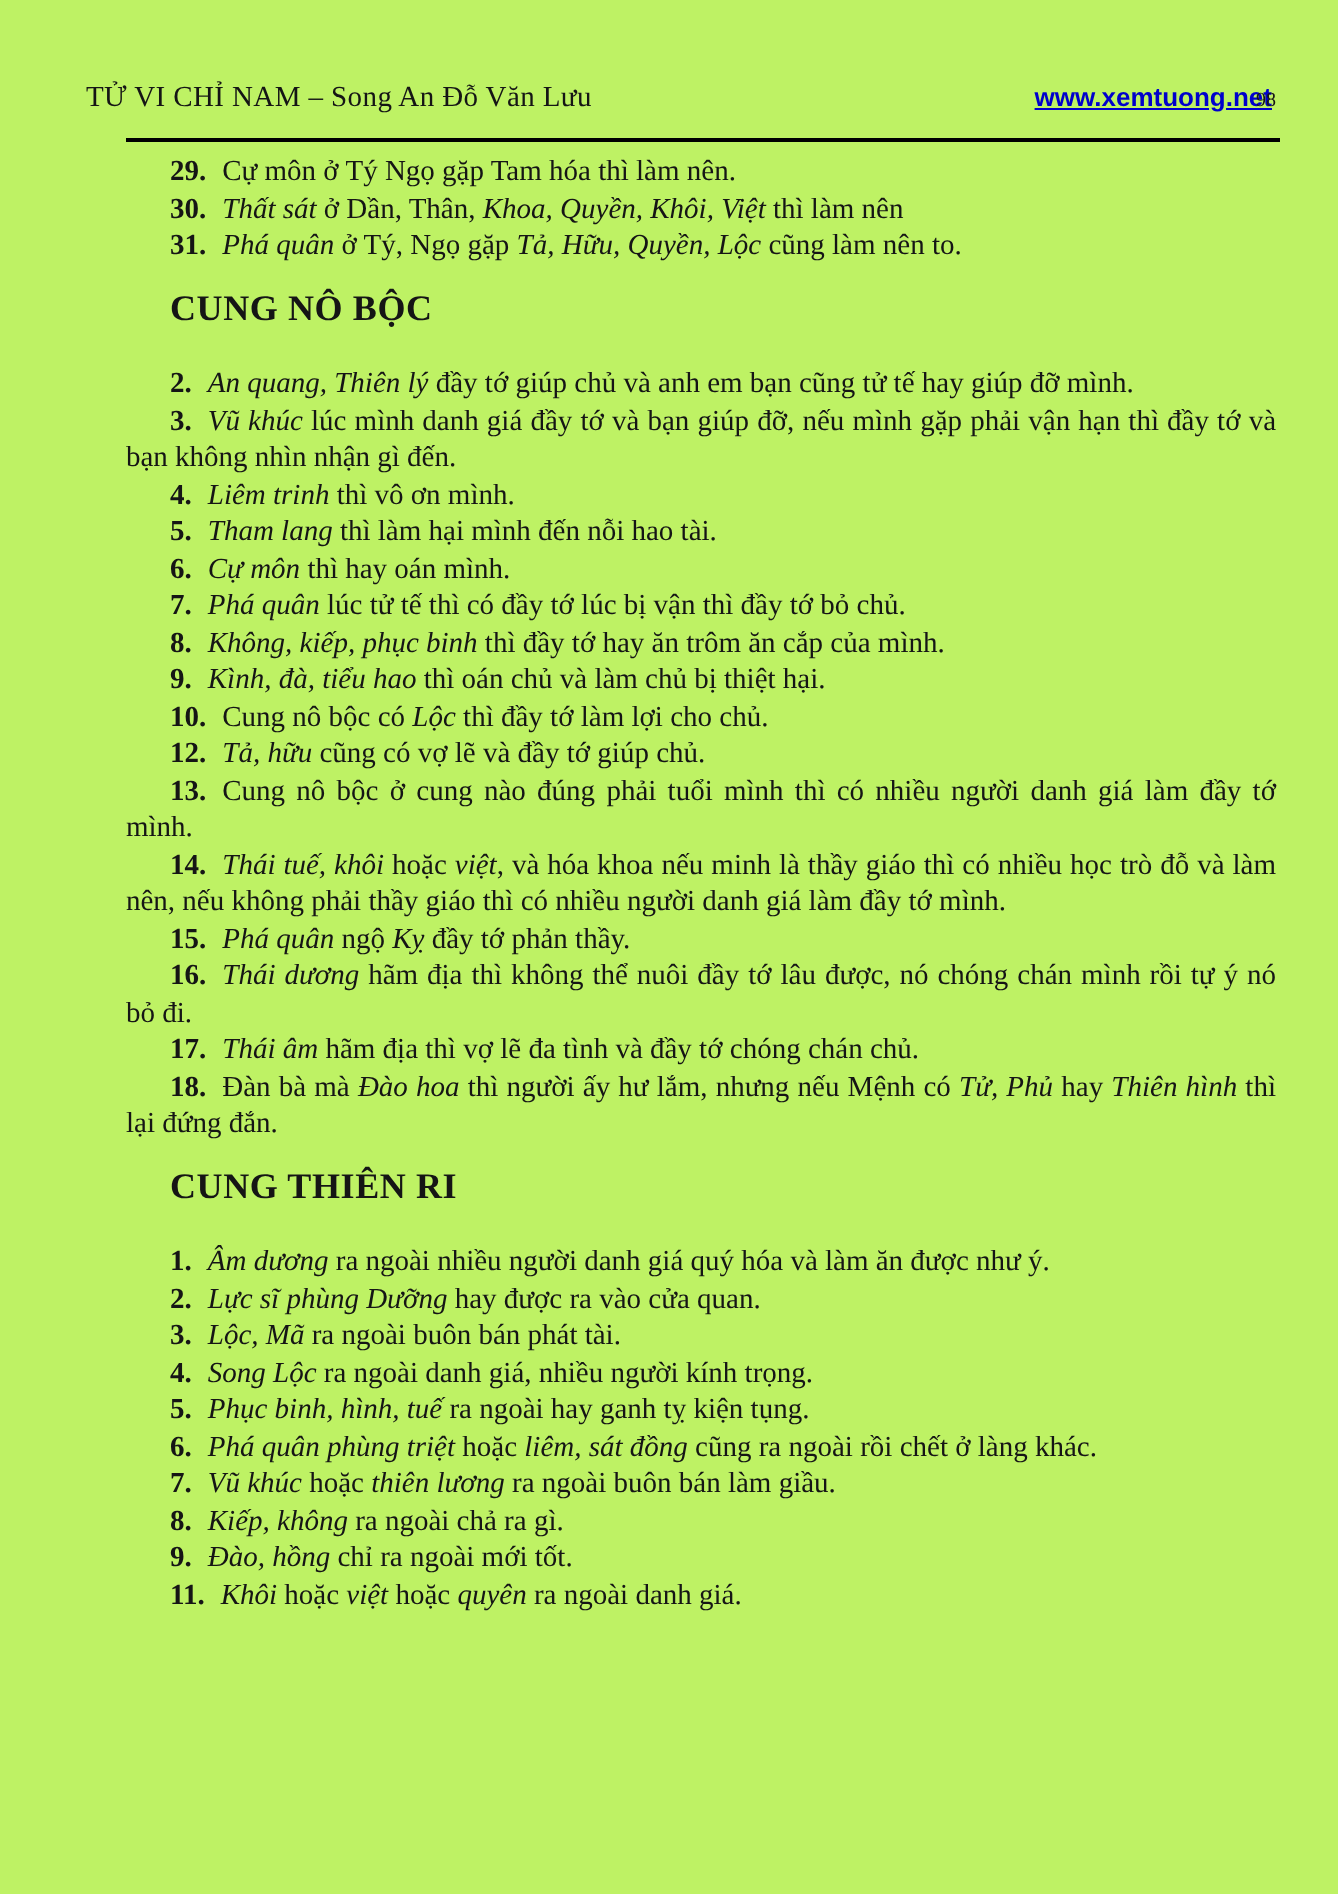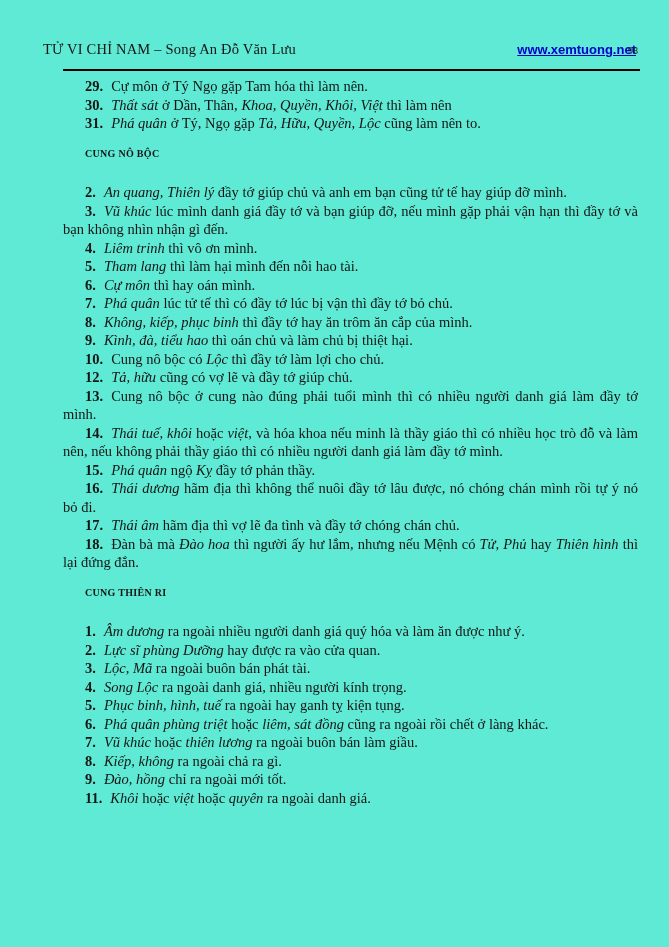--- a/index.html
+++ b/index.html
@@ -1,21 +1,21 @@
 <!DOCTYPE html>
 <html><head>
 <meta charset="utf-8">
 <style>
   html,body { margin:0; padding:0; background:#ffffff; }
   .page {
     position:relative;
     width:669px; height:947px;
     box-sizing:border-box;
     padding:40px 31px 0 63px;
-    background:#5eead4;
+    background:#bef264;
     font-family:"Liberation Serif", serif;
     color:#151515;
     overflow:hidden;
   }
   .header {
     display:flex;
     justify-content:space-between;
     align-items:baseline;
     margin-left:-20px;
     white-space:nowrap;
@@ -53,21 +53,21 @@
   }
   .item {
     margin:0;
     text-indent:22px;
   }
   .item .num {
     font-weight:bold;
     margin-right:8px;
   }
   .section-heading {
-    font-size:10px;
+    font-size:18px;
     font-weight:bold;
     margin:12px 0 20px 22px;
     letter-spacing:0.3px;
   }
   em { font-style:italic; }
 </style>
 </head>
 <body>
 
 <div class="page">

